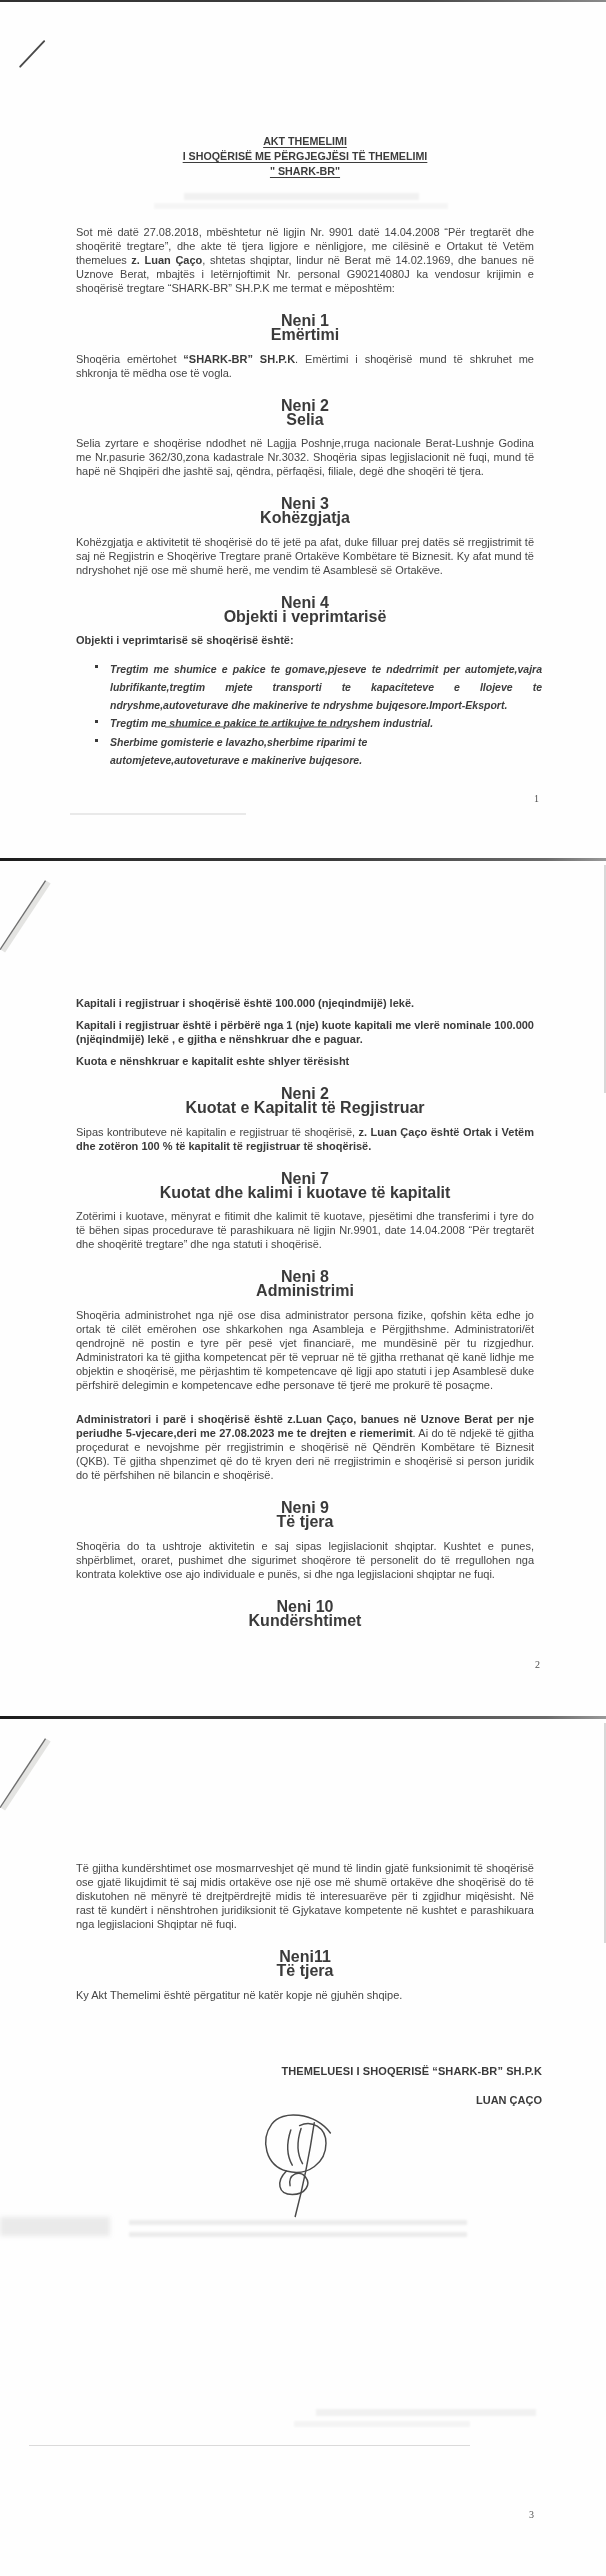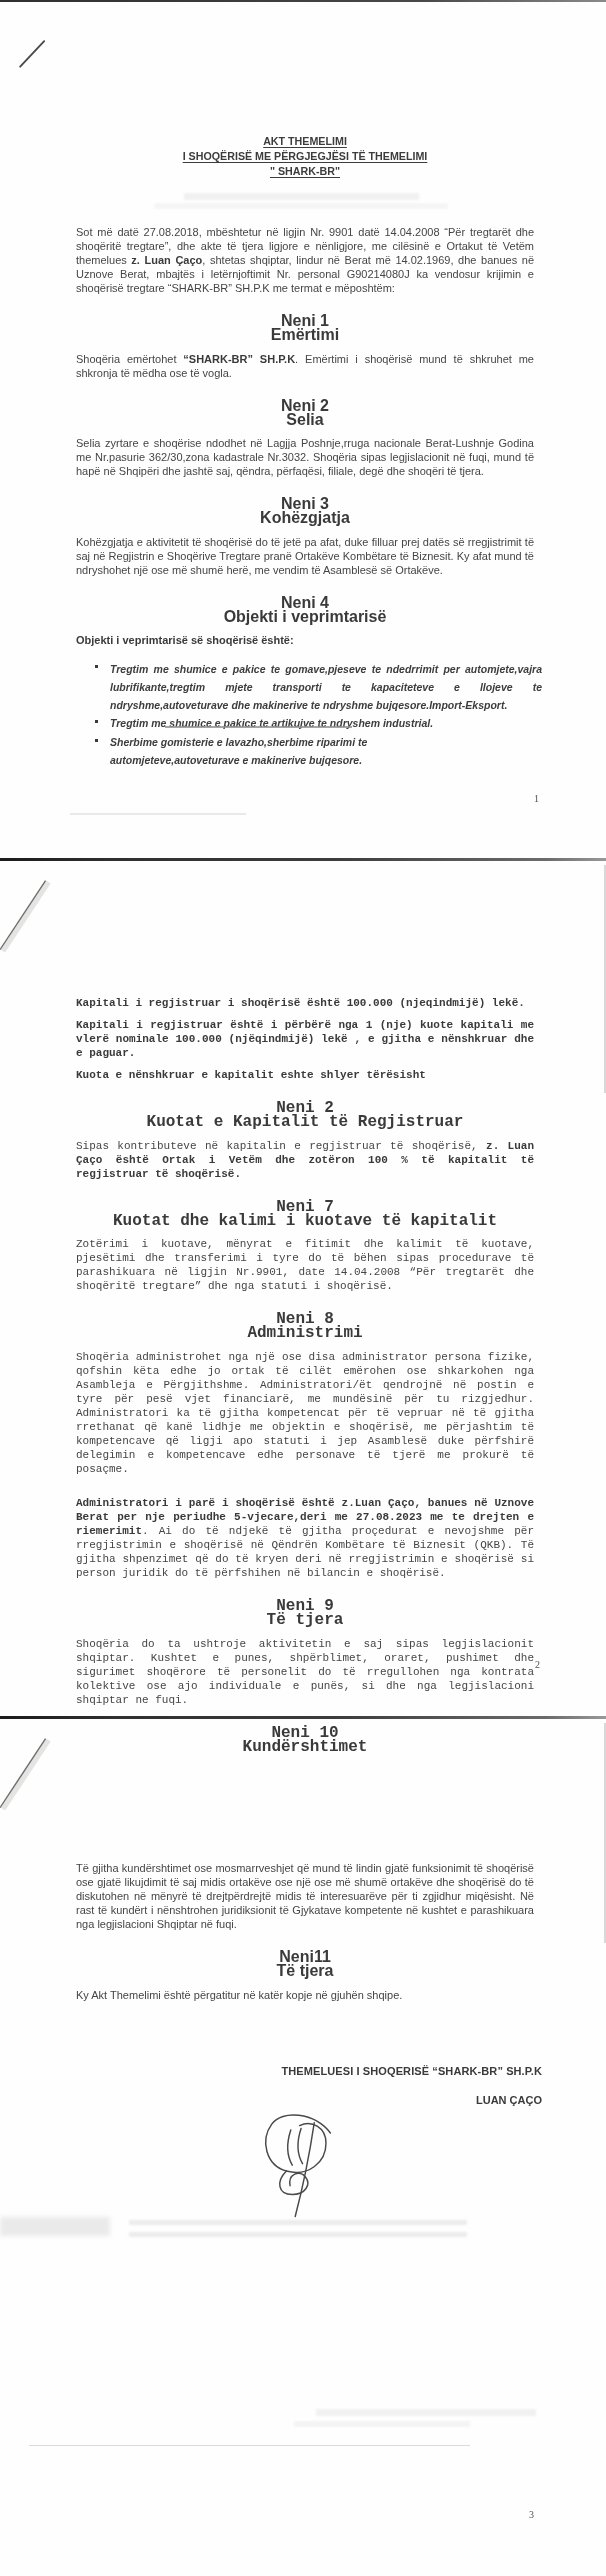--- a/index.html
+++ b/index.html
@@ -3,21 +3,21 @@
 <meta charset="utf-8">
 <title>AKT THEMELIMI - SHARK-BR SH.P.K</title>
 <style>
   html,body{margin:0;padding:0;background:#ffffff;}
   #scan{
     position:relative;width:607px;height:2576px;background:#fefefe;
     font-family:"Liberation Sans",sans-serif;color:#424242;overflow:hidden;
   }
   .page{position:absolute;left:0;width:607px;}
   #page1{top:0;height:1114px;}
-  #page2{top:858px;height:1038px;font-family:Liberation Mono, monospace;}
+  #page2{top:858px;height:1038px;}
   #page3{top:1716px;height:612px;}
   .content{padding-left:68px;padding-right:65px;}
 
   .doc-title{margin-top:134px;text-align:center;font-weight:bold;font-size:10.7px;line-height:15px;color:#3c3c3c;}
   .title-line{text-decoration:underline;text-decoration-thickness:1.1px;text-underline-offset:2.2px;}
 
   .blocks{display:block;}
   #page1 .blocks{margin-top:46px;}
   #page2 .blocks{padding-top:130px;}
   #page3 .blocks{padding-top:137px;}

